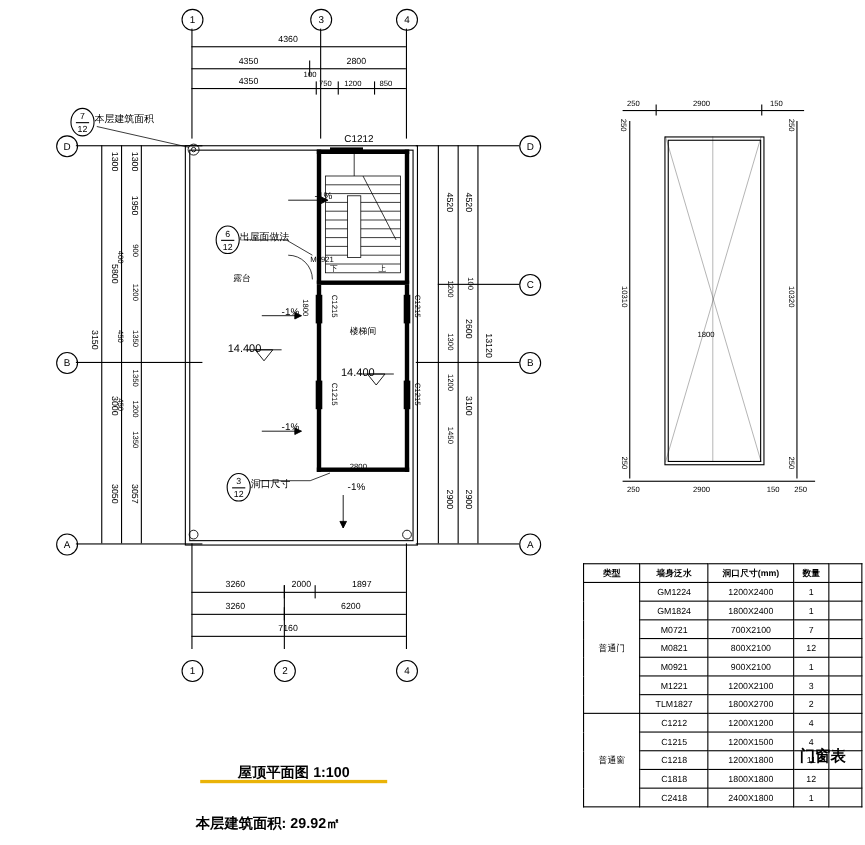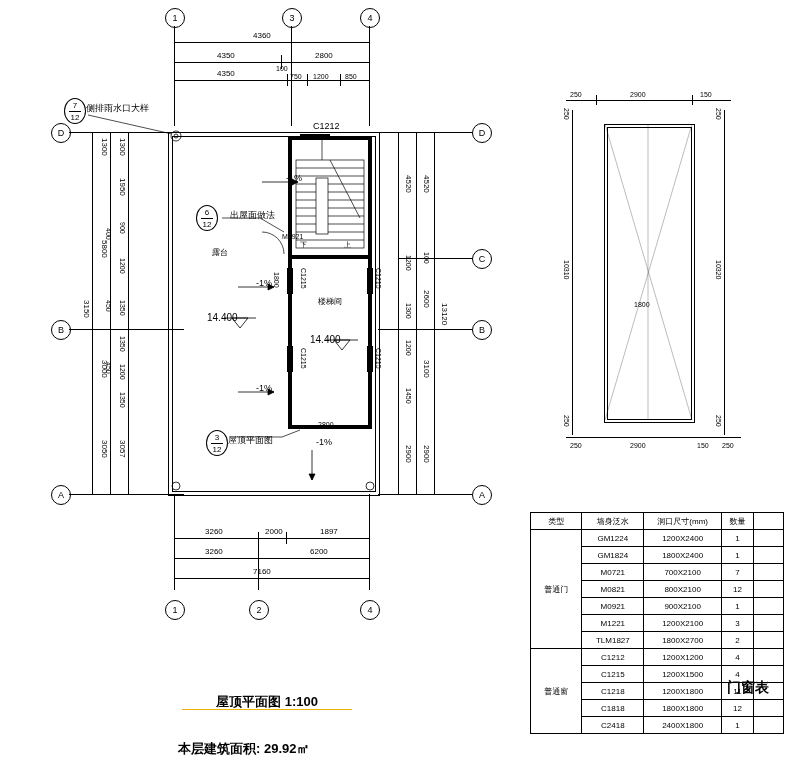--- a/index.html
+++ b/index.html
@@ -14,23 +14,23 @@
   .vert{writing-mode:vertical-rl;text-orientation:mixed;}
   .circ{position:absolute;border:1px solid #000;border-radius:50%;width:18px;height:18px;
         display:flex;align-items:center;justify-content:center;font-size:9px;background:#fff;}
   .circ2{position:absolute;border:1px solid #000;border-radius:50%;width:20px;height:24px;
         display:flex;flex-direction:column;align-items:center;justify-content:center;font-size:8px;background:#fff;line-height:9px;}
   .circ2 .div{width:12px;height:1px;background:#000;margin:1px 0;}
   .wall{position:absolute;background:#000;}
   .roofplan{position:absolute;border:1px solid #000;}
   table{border-collapse:collapse;}
   td{border:1px solid #000;font-size:8px;text-align:center;height:16px;padding:0;}
-  .hdr td{font-weight:normal;}
+  .hdr td{font-weight:bold;}
   .title{font-size:13px;font-weight:bold;}
-  .underline{border-bottom:1px solid #eab308;}
+  .underline{border-bottom:3px solid #eab308;}
   svg{position:absolute;top:0;left:0;overflow:visible;}
 </style>
 </head>
 <body>
 
 <div class="circ" style="left:165px;top:8px;">1</div>
 <div class="circ" style="left:282px;top:8px;">3</div>
 <div class="circ" style="left:360px;top:8px;">4</div>
 <div class="ln v" style="left:174px;top:26px;height:100px;"></div>
 <div class="ln v" style="left:291px;top:26px;height:100px;"></div>
@@ -187,35 +187,35 @@
     <line x1="692" y1="124" x2="605" y2="420"></line>
     <line x1="648" y1="124" x2="648" y2="420"></line>
   </g>
 </svg>
 
 <div class="circ2" style="left:64px;top:98px;">
   <span>7</span>
   <span class="div"></span>
   <span>12</span>
 </div>
-<div class="t t9" style="left:86px;top:104px;">侧排雨水口大样</div>
+<div class="t t9" style="left:86px;top:104px;">本层建筑面积</div>
 
 <div class="circ2" style="left:196px;top:205px;">
   <span>6</span>
   <span class="div"></span>
   <span>12</span>
 </div>
-<div class="t t9" style="left:230px;top:211px;">出屋面做法</div>
+<div class="t t9" style="left:218px;top:211px;">出屋面做法</div>
 
 <div class="circ2" style="left:206px;top:430px;">
   <span>3</span>
   <span class="div"></span>
   <span>12</span>
 </div>
-<div class="t t9" style="left:228px;top:436px;">屋顶平面图</div>
+<div class="t t9" style="left:228px;top:436px;">洞口尺寸</div>
 
 <div class="t t9" style="left:286px;top:174px;">-1%</div>
 <div class="t t9" style="left:256px;top:279px;">-1%</div>
 <div class="t t9" style="left:256px;top:384px;">-1%</div>
 <div class="t t9" style="left:316px;top:438px;">-1%</div>
 <div class="t t10" style="left:207px;top:313px;">14.400</div>
 <div class="t t10" style="left:310px;top:335px;">14.400</div>
 <div class="t" style="left:212px;top:248px;">露台</div>
 <div class="t" style="left:318px;top:297px;">楼梯间</div>
 <div class="t t7" style="left:344px;top:240px;">上</div>

